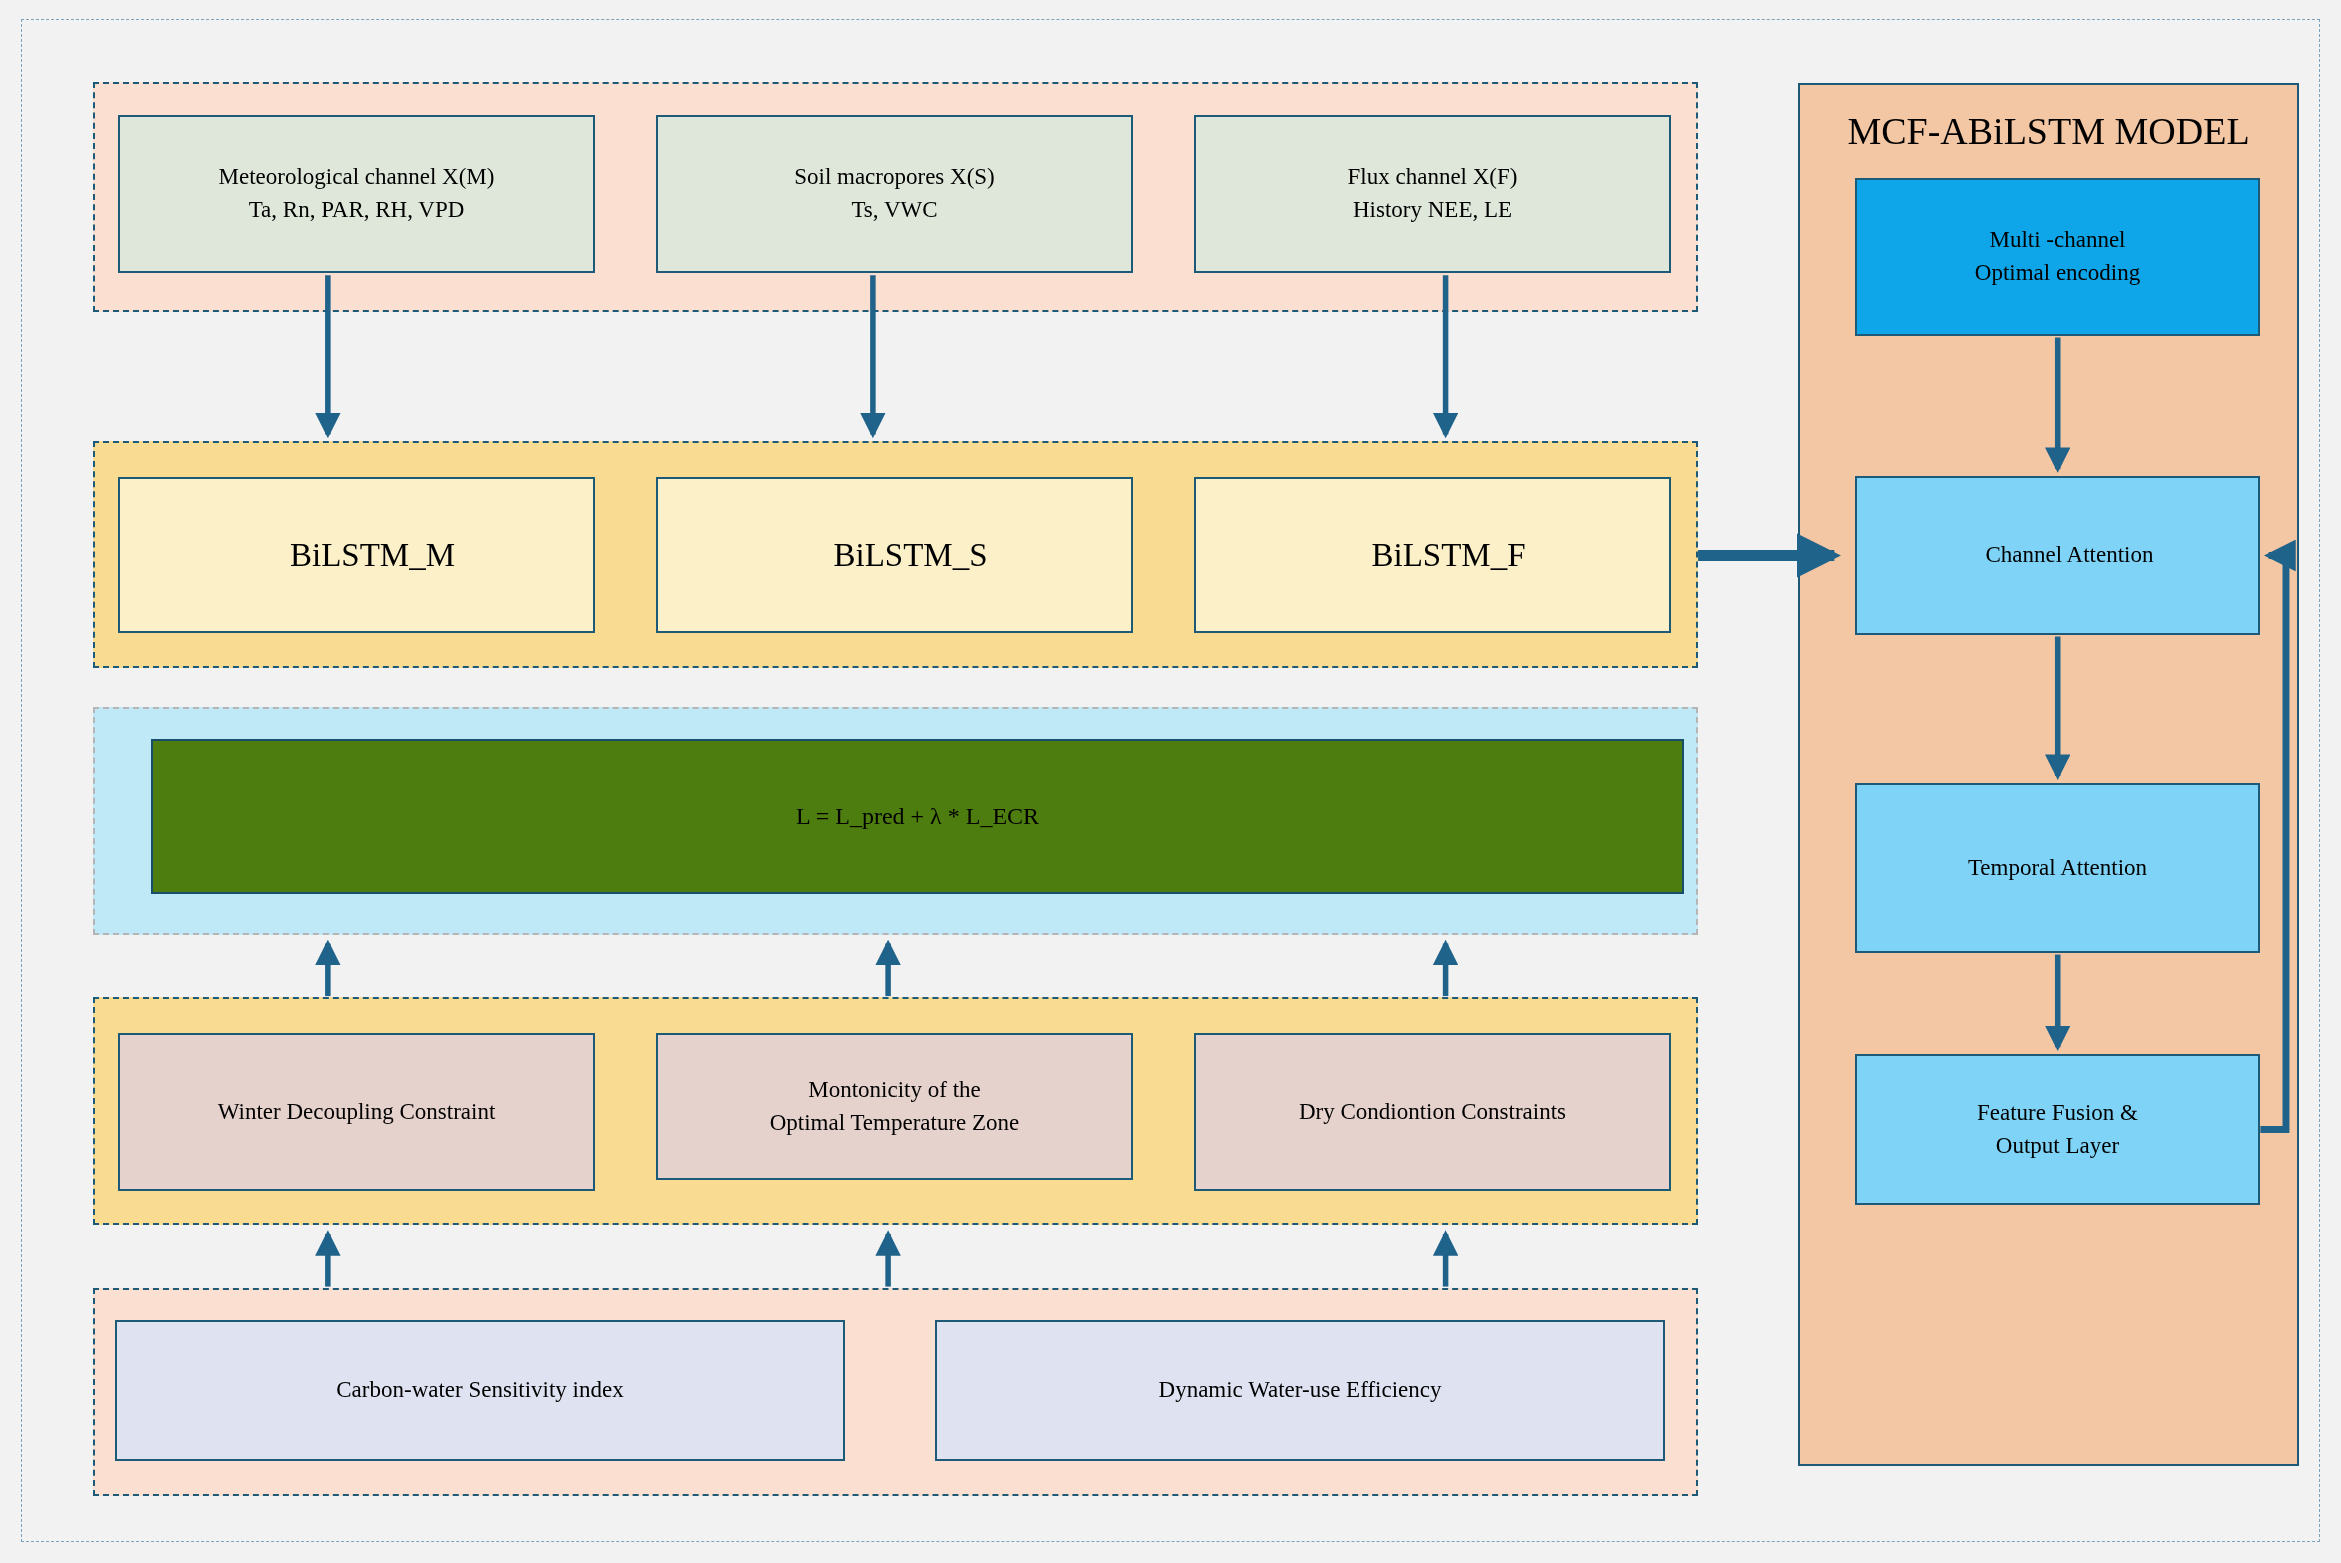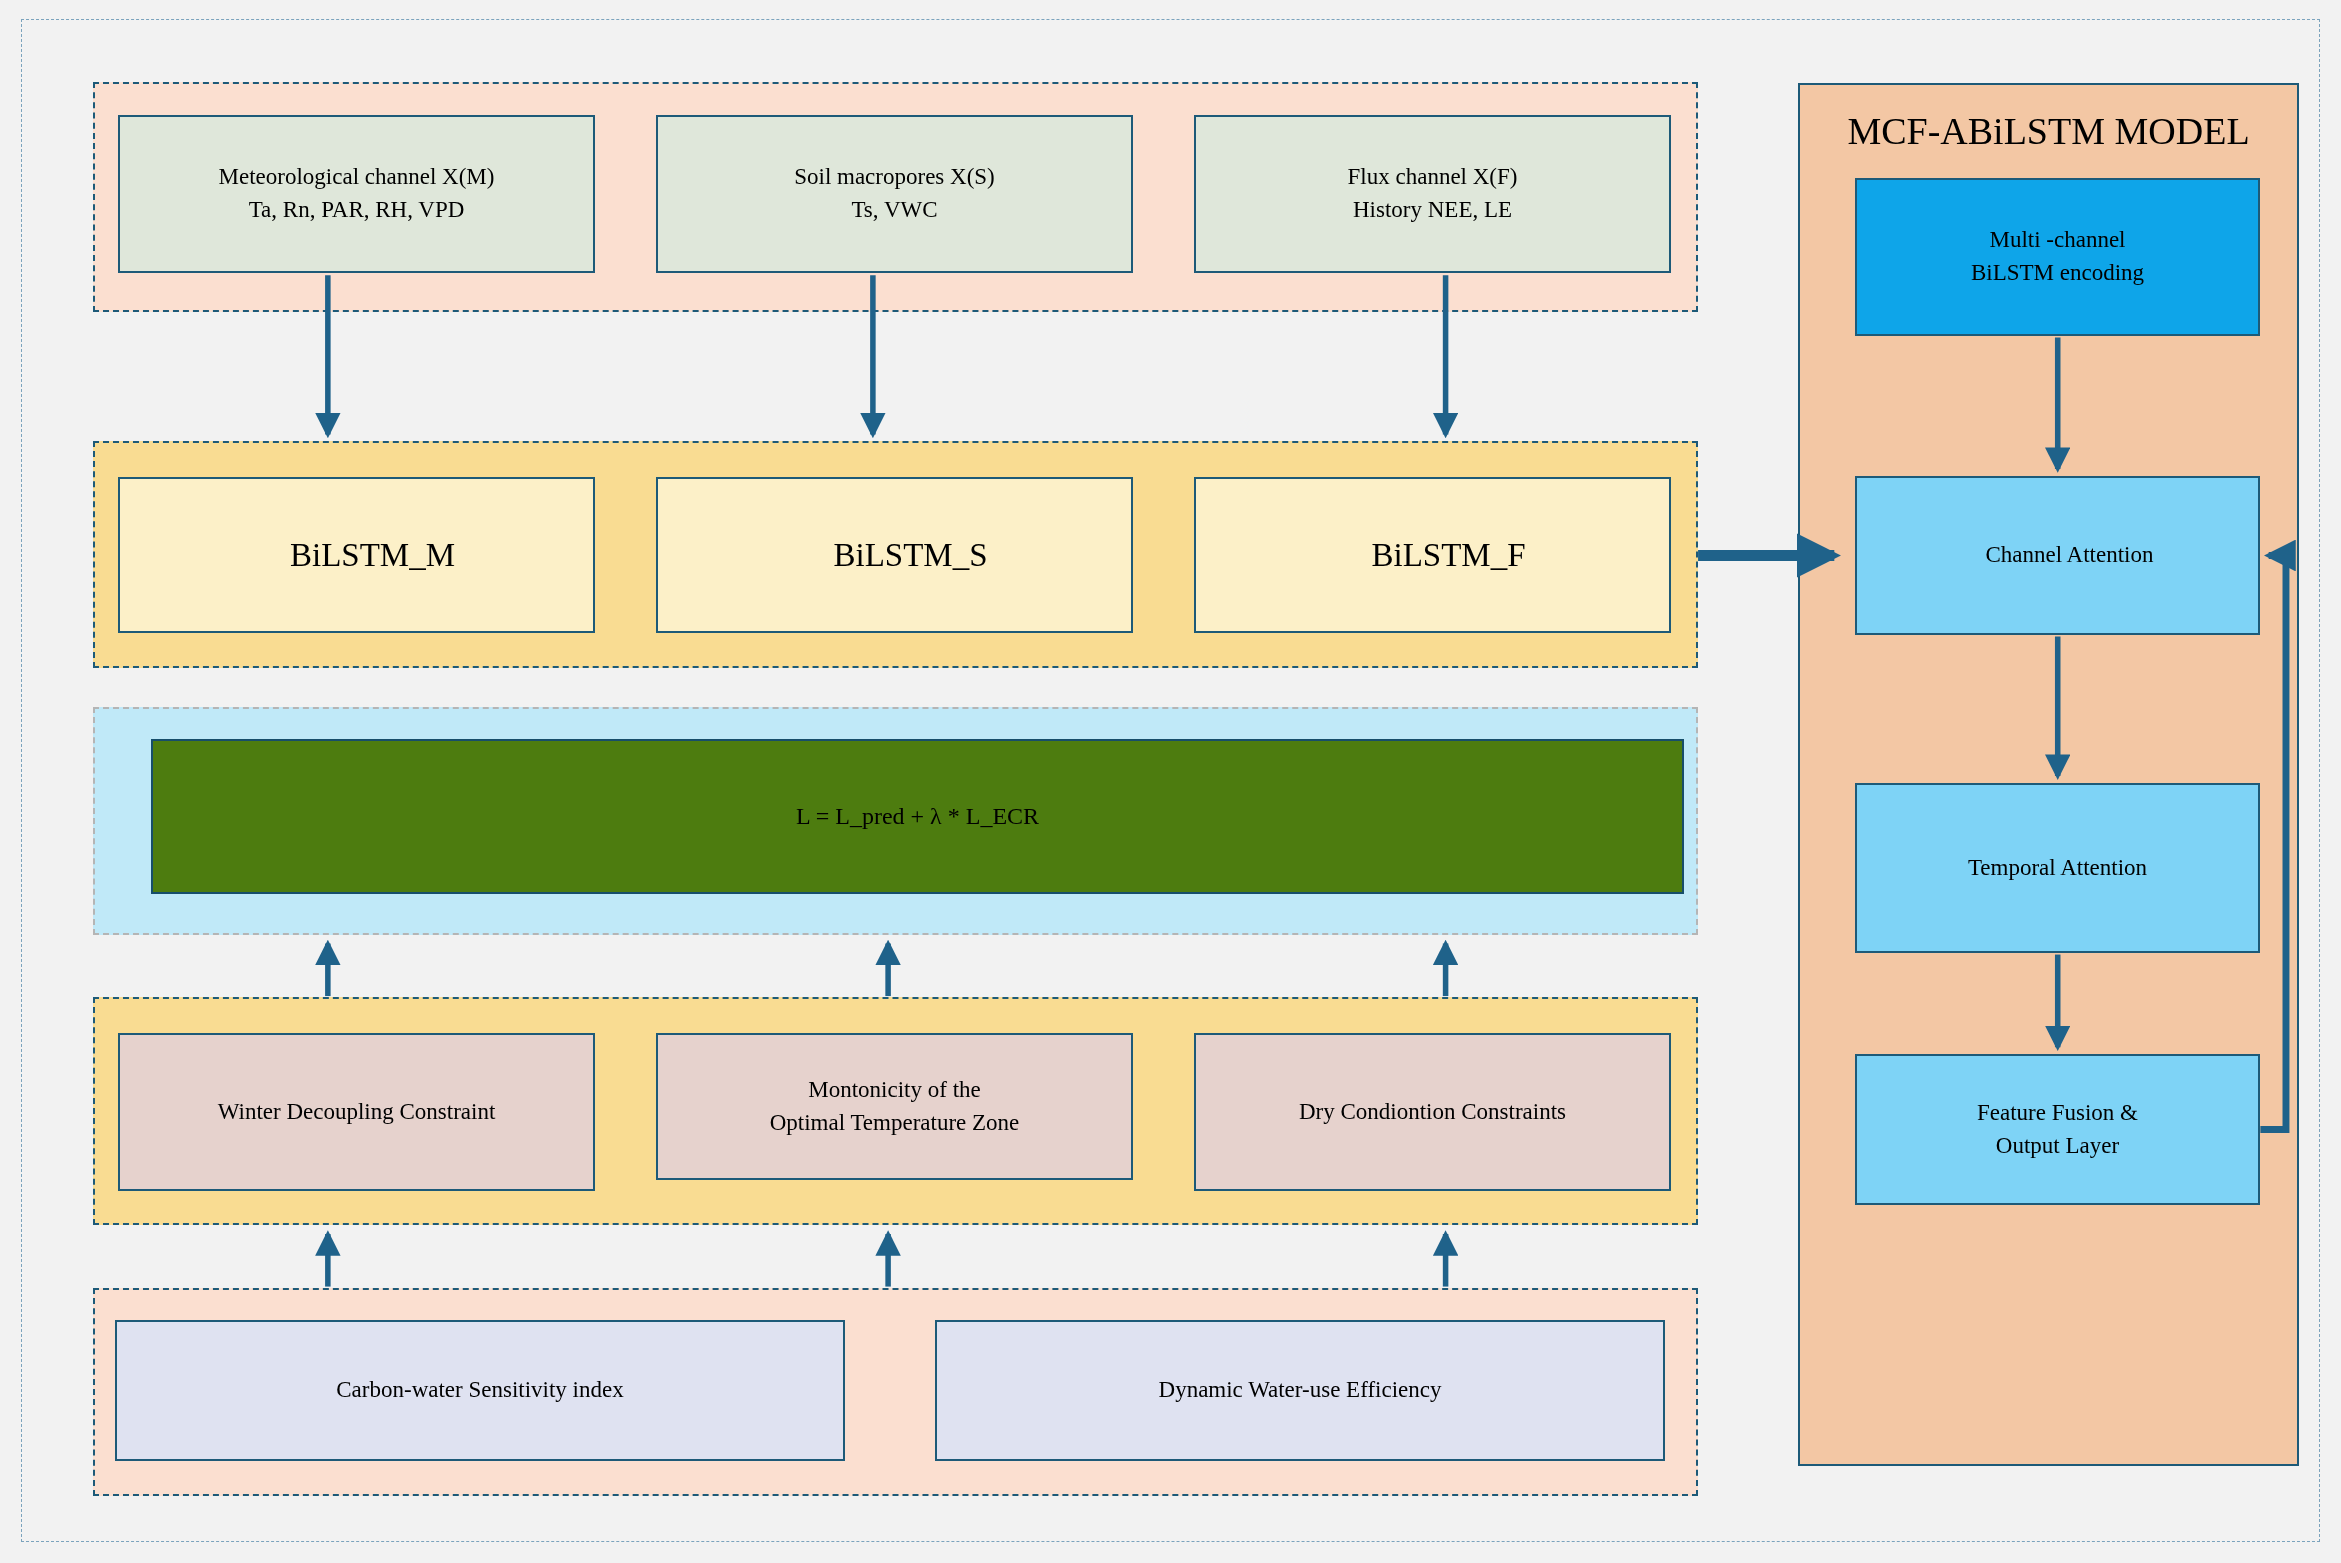--- a/index.html
+++ b/index.html
@@ -104,21 +104,21 @@
   <div class="node lavender" style="left:935px;top:1320px;width:730px;height:141px;">
     <span>Dynamic Water-use Efficiency</span>
   </div>
 
   <div class="panel" style="left:1798px;top:83px;width:501px;height:1383px;"></div>
 
   <div class="panel-title">MCF-ABiLSTM MODEL</div>
 
   <div class="node orange" style="left:1855px;top:178px;width:405px;height:158px;">
     <span>Multi -channel</span>
-    <span>BiLSTM encoding</span>
+    <span>Optimal encoding</span>
   </div>
 
   <div class="node skyblue" style="left:1855px;top:476px;width:405px;height:159px;padding-left:24px;">
     <span>Channel Attention</span>
   </div>
 
   <div class="node skyblue" style="left:1855px;top:783px;width:405px;height:170px;">
     <span>Temporal Attention</span>
   </div>
 

